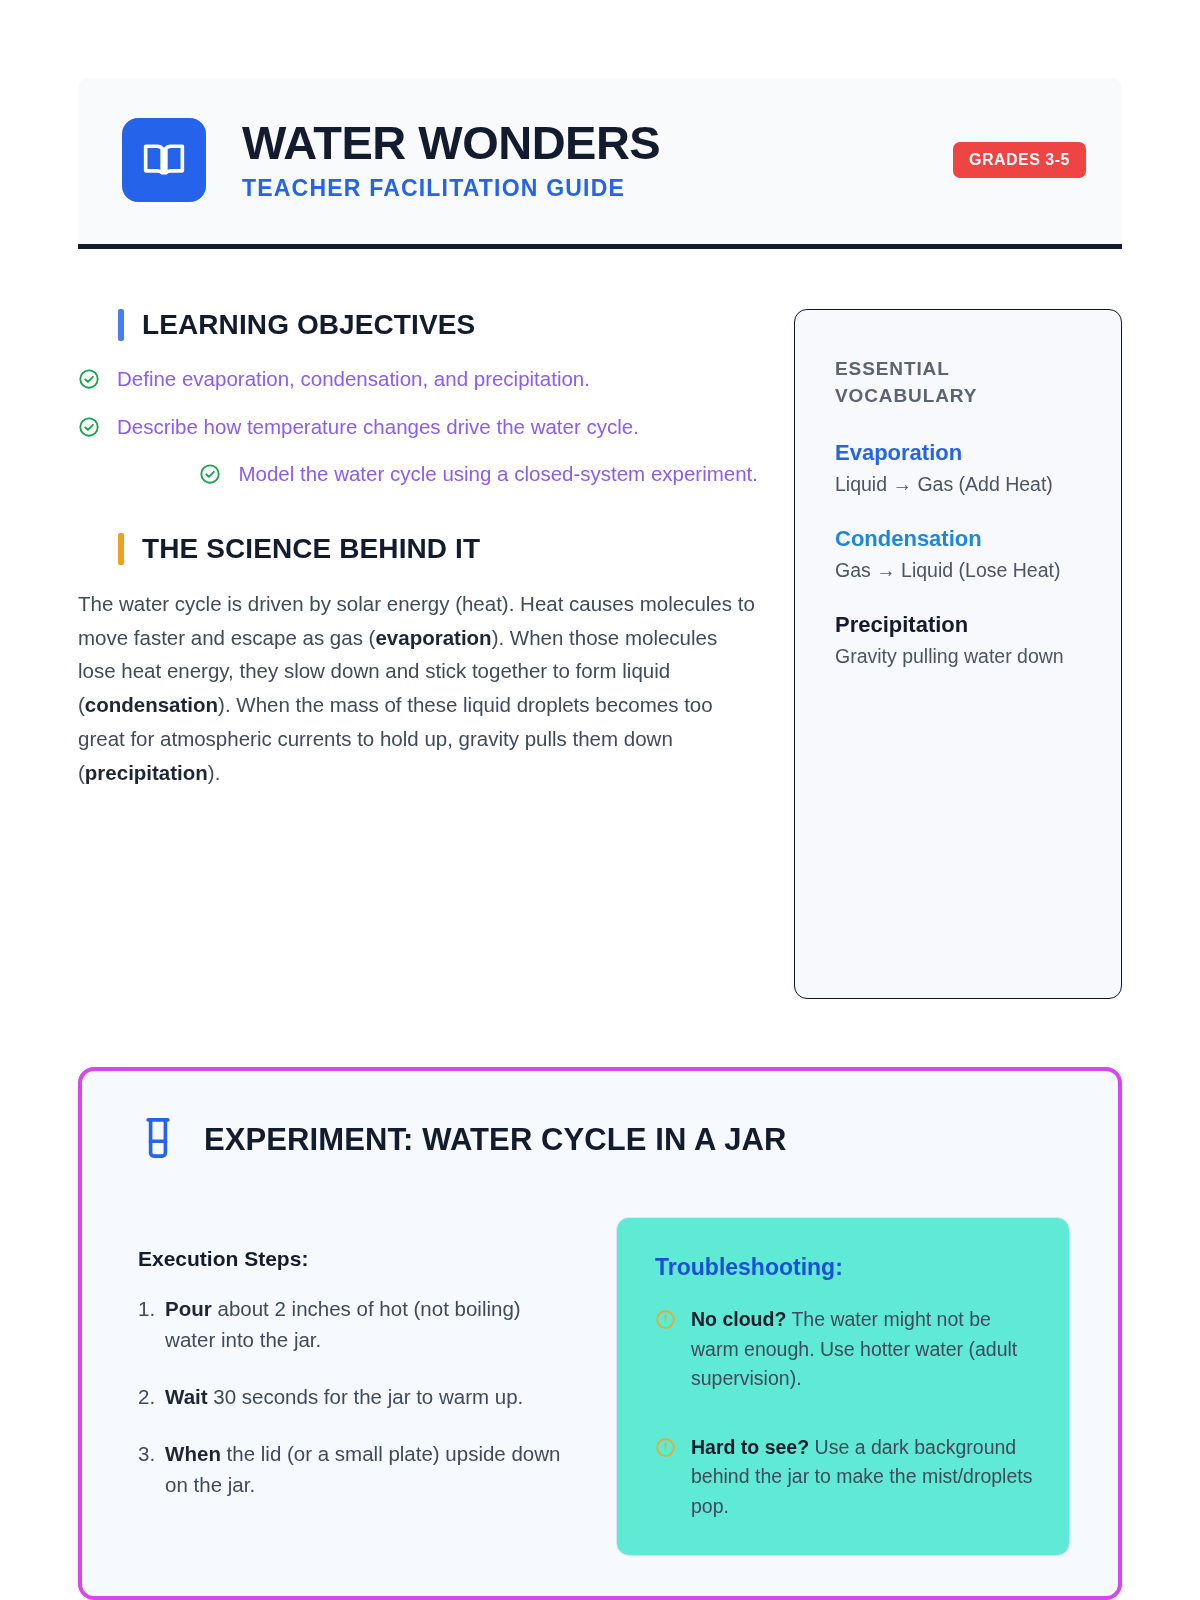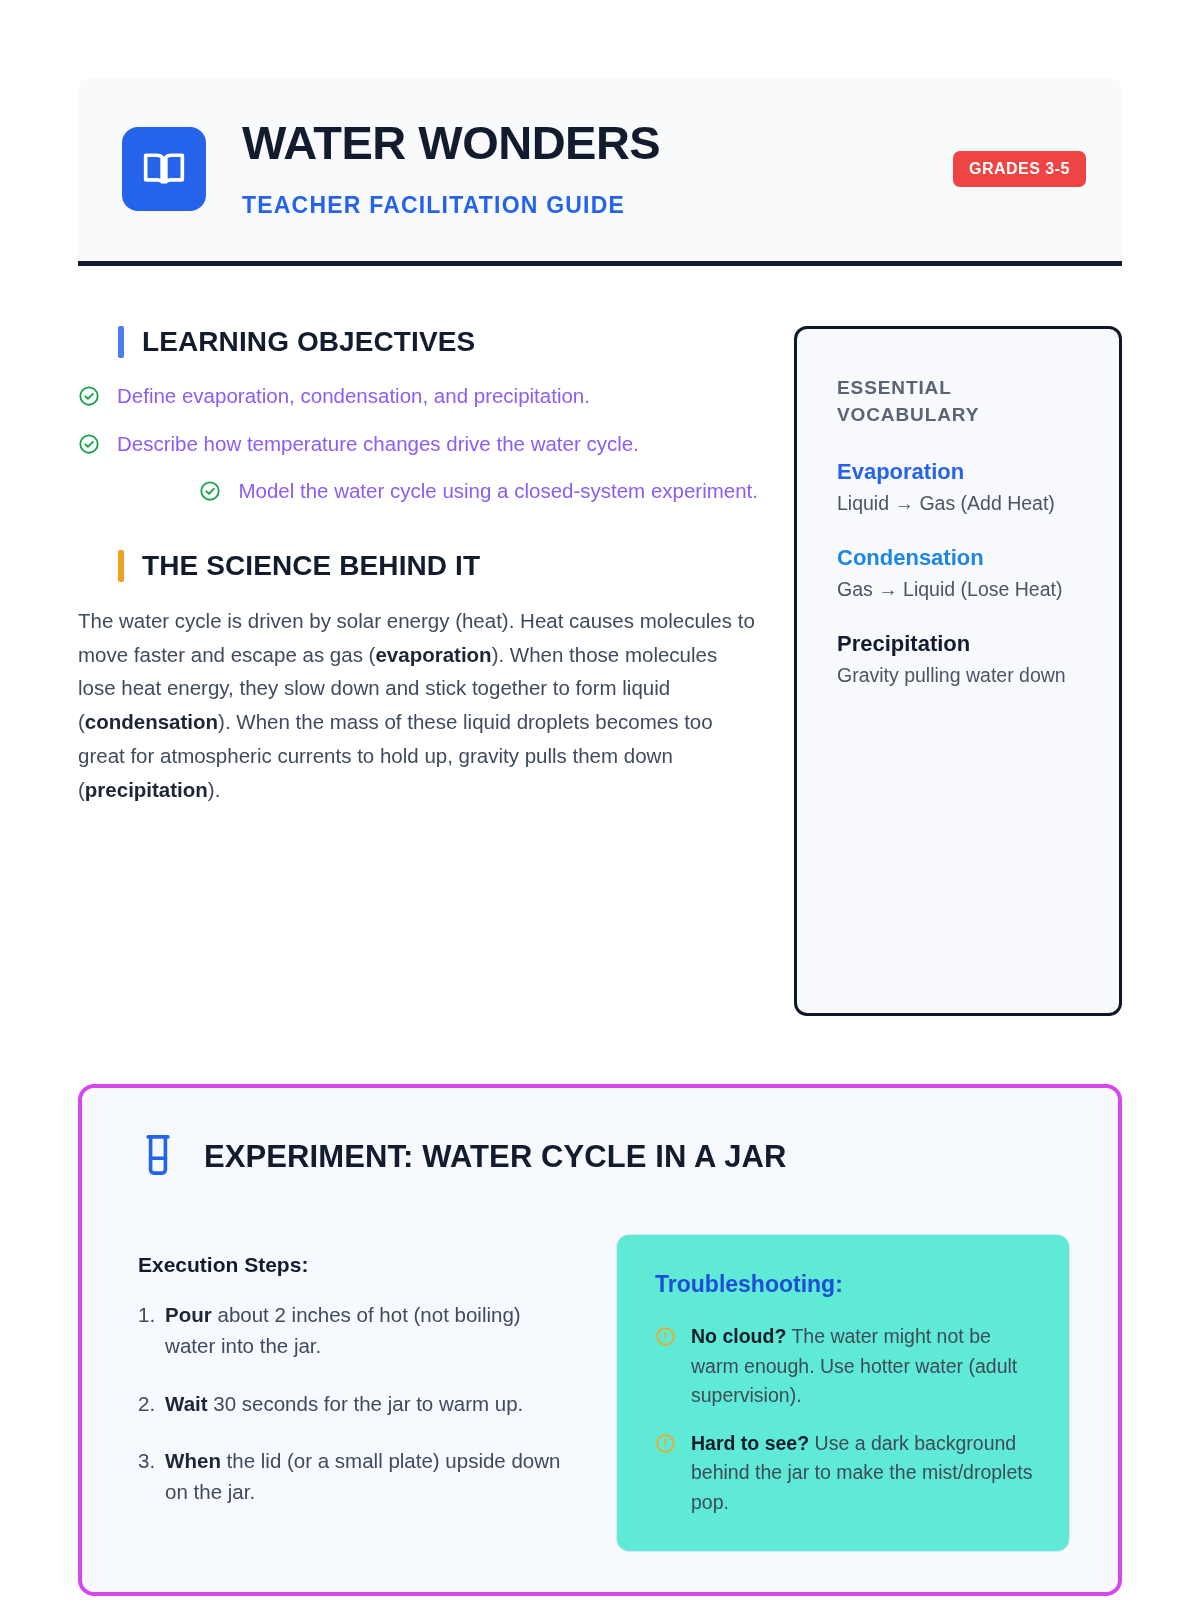--- a/index.html
+++ b/index.html
@@ -44,21 +44,21 @@
     letter-spacing: -0.5px;
     color: #131c2e;
     line-height: 1.05;
     white-space: nowrap;
   }
   .sub-title {
     font-size: 23px;
     font-weight: 700;
     letter-spacing: 1.2px;
     color: #2563eb;
-    margin-top: 25px;
+    margin-top: 8px;
     white-space: nowrap;
   }
   .grade-badge {
     background: #ef4444;
     color: #ffffff;
     font-size: 16px;
     font-weight: 700;
     letter-spacing: 0.5px;
     padding: 9px 16px;
     border-radius: 7px;
@@ -116,21 +116,21 @@
   .science-para {
     font-size: 20.5px;
     line-height: 1.65;
     color: #3f4a5c;
   }
   .science-para b { color: #1d2636; font-weight: 700; }
 
   
   .vocab-panel {
     background: #f7f9fc;
-    border: 3px solid #0f172a;
+    border: 1px solid #0f172a;
     border-radius: 13px;
     padding: 46px 34px 40px 40px;
     min-height: 690px;
   }
   .vocab-head {
     font-size: 19px;
     font-weight: 700;
     color: #5b6473;
     letter-spacing: 0.9px;
     line-height: 1.42;
@@ -206,21 +206,21 @@
   }
   .trouble-title {
     font-size: 23px;
     font-weight: 700;
     color: #1d4ed8;
     margin-bottom: 24px;
   }
   .trouble-item {
     display: flex;
     gap: 15px;
-    margin-bottom: 19px;
+    margin-bottom: 40px;
     align-items: flex-start;
   }
   .trouble-item:last-child { margin-bottom: 0; }
   .warn-icon { flex: 0 0 auto; margin-top: 4px; }
   .trouble-text {
     font-size: 19.5px;
     line-height: 1.5;
     color: #3f4a5c;
   }
   .trouble-text b { color: #131c2e; font-weight: 700; }

